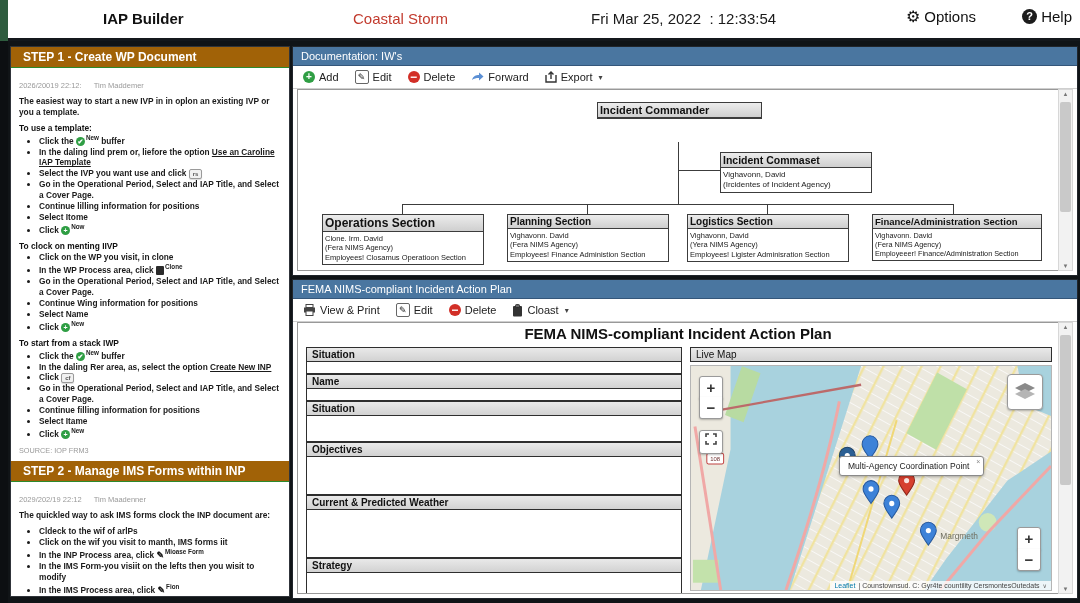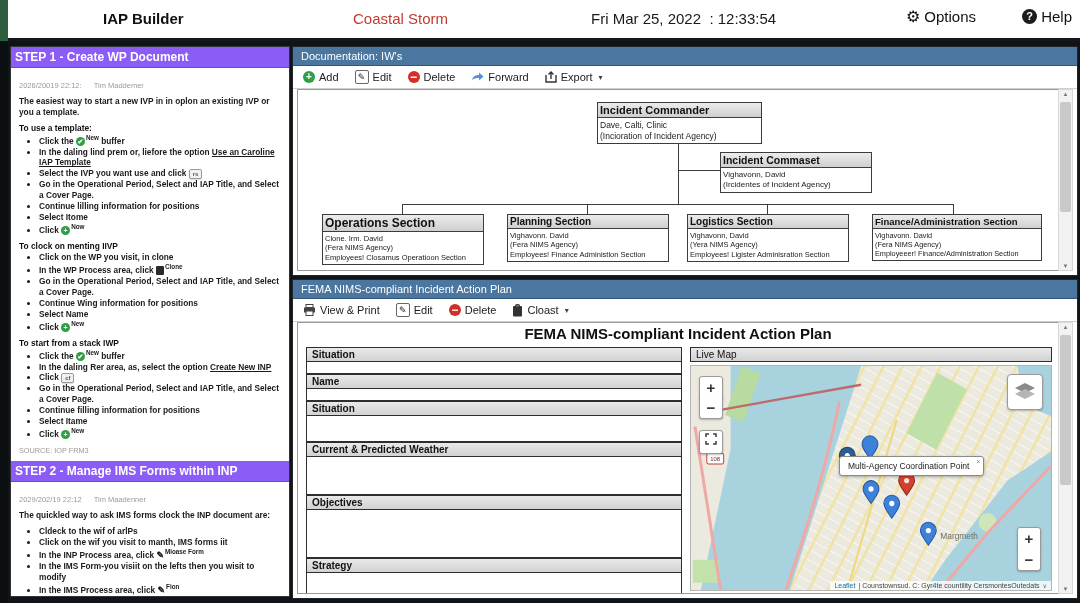--- a/index.html
+++ b/index.html
@@ -15,21 +15,21 @@
   #app-title{position:absolute;left:95px;top:10px;font-size:15px;font-weight:bold;color:#111}
   #incident{position:absolute;left:345px;top:10px;font-size:15px;color:#c23b2e}
   #datetime{position:absolute;left:583px;top:10px;font-size:15px;color:#1a1a1a}
   #opt{position:absolute;left:898px;top:8px;font-size:15px;color:#111;display:flex;align-items:center;gap:4px;cursor:pointer}
   #gear{font-size:16px;line-height:16px}
   #help{position:absolute;right:8px;top:8px;font-size:15px;color:#111;display:flex;align-items:center;gap:4px;cursor:pointer}
   .qmark{width:15px;height:15px;border-radius:50%;background:#1c1c1c;color:#fff;font-size:11px;font-weight:bold;text-align:center;line-height:15px}
 
   
   #sidebar{position:absolute;left:10px;top:46px;width:278px;bottom:6px;background:#fff;border:1px solid #30343a;overflow:hidden}
-  .step-h{background:#8b5cf6;color:#fff;font-size:12px;font-weight:bold;padding:3px 4px;border-bottom:1px solid #2c8a2c}
+  .step-h{background:#a16207;color:#fff;font-size:12px;font-weight:bold;padding:3px 12px;border-bottom:1px solid #2c8a2c}
   .step-body{padding:10px 6px 4px 6px}
   .meta{font-size:7.5px;color:#999;padding:3px 2px 4px 2px}
   .meta .meta-author{margin-left:10px;color:#9a9a9a}
   .intro{font-size:8.3px;font-weight:bold;color:#1a1a1a;margin:2px 2px 5px 2px;line-height:1.3}
   .ghead{font-size:8.4px;font-weight:bold;color:#111;margin:5px 2px 1px 2px}
   ul.blist{margin:0 0 2px 0;padding-left:22px}
   ul.blist li{font-size:8.3px;font-weight:bold;color:#1a1a1a;line-height:1.32;margin:0}
   .blink{text-decoration:underline}
   .mini-btn{display:inline-block;border:1px solid #9a9a9a;background:#f1f1f1;border-radius:2px;font-size:6px;font-weight:bold;color:#555;padding:0 3px;line-height:8px;vertical-align:middle;box-shadow:0 1px 1px rgba(0,0,0,.15)}
   .ic{display:inline-block;vertical-align:middle}
@@ -224,24 +224,20 @@
     <div class="oline" style="left:380px;top:52px;width:1px;height:62px"></div>
     <div class="oline" style="left:380px;top:80px;width:42px;height:1px"></div>
     <div class="oline" style="left:104px;top:114px;width:552px;height:1px"></div>
     <div class="oline" style="left:104px;top:114px;width:1px;height:10px"></div>
     <div class="oline" style="left:289px;top:114px;width:1px;height:10px"></div>
     <div class="oline" style="left:469px;top:114px;width:1px;height:10px"></div>
     <div class="oline" style="left:655px;top:114px;width:1px;height:10px"></div>
 
     <div class="obox" style="left:299px;top:12px;width:163px">
       <div class="obox-t" style="font-size:11px">Incident Commander</div>
-      <div class="obox-b" style="font-size:8.5px">
-        <div>Dave, Calti, Clinic</div>
-        <div>(Incioration of Incident Agency)</div>
-      </div>
     </div>
     <div class="obox" style="left:422px;top:62px;width:150px">
       <div class="obox-t" style="font-size:10.5px">Incident Commaset</div>
       <div class="obox-b" style="font-size:8px">
         <div>Vighavonn, David</div>
         <div>(Ircidentes of Incident Agency)</div>
       </div>
     </div>
     <div class="obox" style="left:24px;top:124px;width:160px">
       <div class="obox-t" style="font-size:12px">Operations Section</div>
@@ -321,25 +317,25 @@
         </div>
       <div class="fsec">
           <div class="fsec-h">Name</div>
           <div class="fsec-b"></div>
         </div>
       <div class="fsec">
           <div class="fsec-h">Situation</div>
           <div class="fsec-b"></div>
         </div>
       <div class="fsec">
+          <div class="fsec-h">Objectives</div>
+          <div class="fsec-b"></div>
+        </div>
+      <div class="fsec">
           <div class="fsec-h">Current &amp; Predicted Weather</div>
-          <div class="fsec-b"></div>
-        </div>
-      <div class="fsec">
-          <div class="fsec-h">Objectives</div>
           <div class="fsec-b"></div>
         </div>
       <div class="fsec">
           <div class="fsec-h">Strategy</div>
           <div class="fsec-b"></div>
         </div>
 
     </div>
 
     <div id="map-col">

